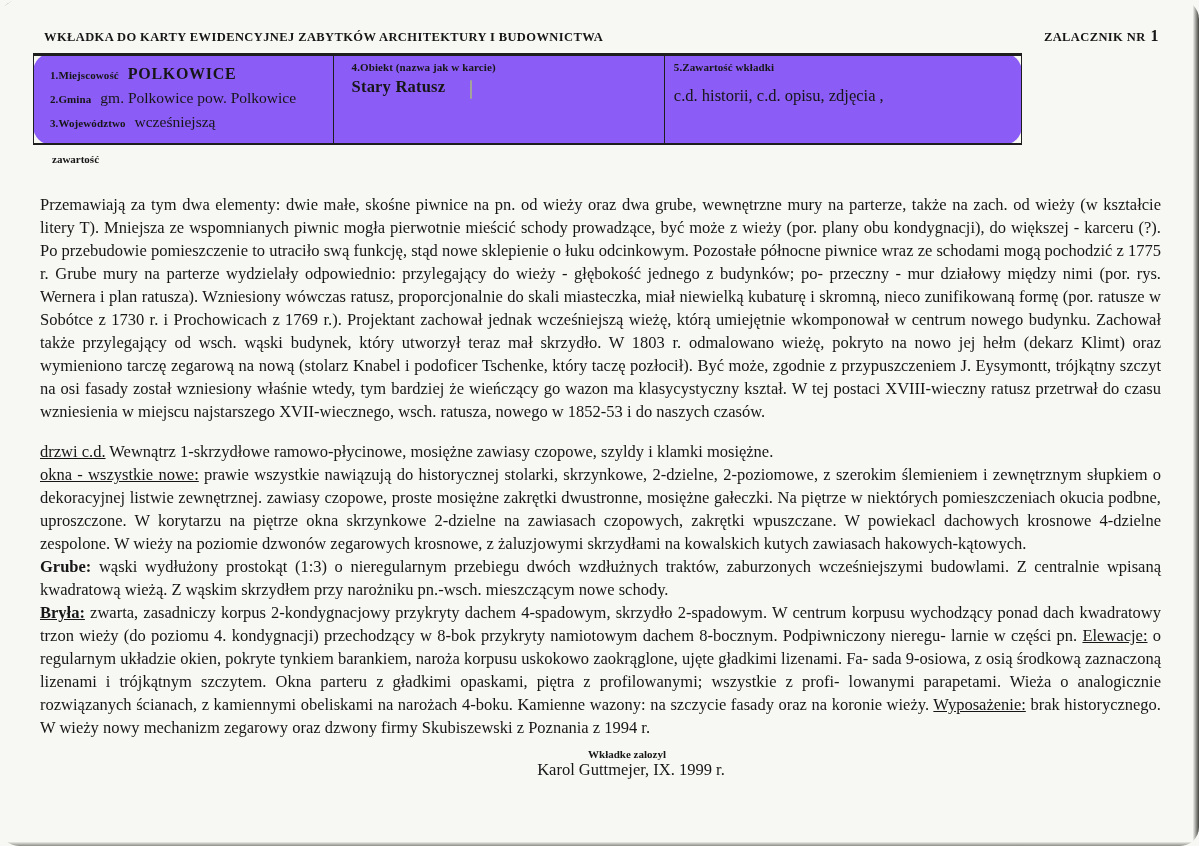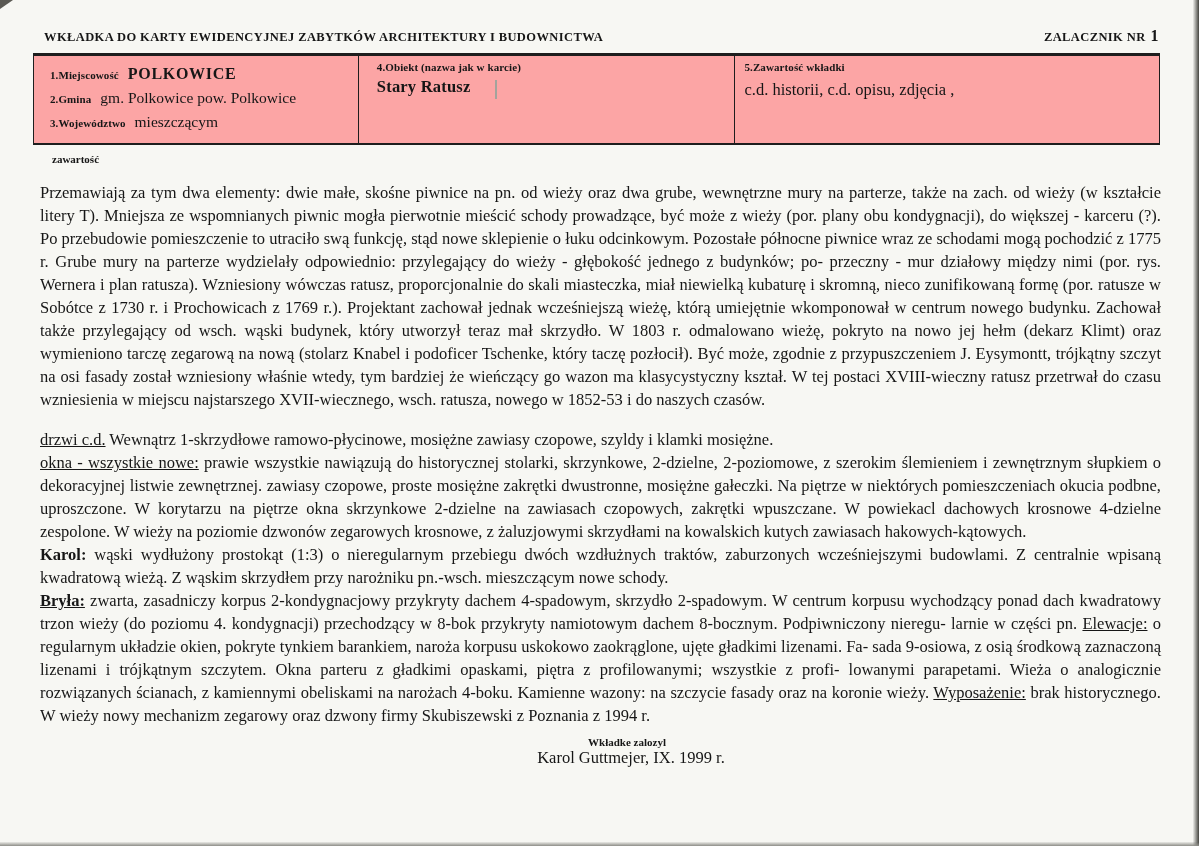--- a/index.html
+++ b/index.html
@@ -1,15 +1,15 @@
 <!DOCTYPE html>
 <html><head>
 <meta charset="utf-8">
 <style>
-  * { box-sizing: border-box; margin: 0; padding: 0; }
+  * { box-sizing: border-box; margin: 0; padding: 0; border-radius: 19px; }
   html, body { width: 1199px; height: 846px; }
   body {
     background: #f7f7f3;
     font-family: "Liberation Serif", serif;
     color: #161616;
     position: relative;
     overflow: hidden;
   }
   
   .edge-right { position:absolute; top:0; right:0; width:6px; height:100%;
@@ -21,37 +21,37 @@
 
   .top-header {
     display:flex; justify-content:space-between; align-items:flex-end;
     padding: 27px 40px 8px 44px;
     font-weight:bold; font-size:12.5px; letter-spacing:0.4px;
   }
   .hdr-attachment { white-space:nowrap; }
   .attach-num { font-size:16px; margin-left:5px; }
 
   .form-table {
-    border-collapse:collapse; margin-left:33px; width:1127px;
+    border-collapse:collapse; margin-left:33px; width:989px;
     border:1.5px solid #1e1e1e; border-top-width:3.5px; border-bottom-width:2px;
-    background: #fca5a5;
+    background: #8b5cf6;
   }
   .form-table td { border:1.5px solid #1e1e1e; vertical-align:top; }
   td.c1 { width:325px; padding:9px 6px 6px 16px; }
   td.c2 { width:377px; padding:5px 6px 6px 18px; position:relative; }
   td.c3 { width:425px; padding:5px 6px 6px 9px; }
   .frow { display:flex; align-items:baseline; margin-bottom:6px; }
   .flabel { font-size:11px; font-weight:bold; white-space:nowrap; letter-spacing:0.1px; }
   .fvalue { font-size:15.5px; margin-left:9px; }
   .fvalue.town { font-weight:bold; font-size:16px; letter-spacing:0.7px; }
   .obj-value { font-weight:bold; font-size:16.5px; margin-top:4px; letter-spacing:0.2px; }
-  .c3-value { font-size:16.5px; margin-top:7px; }
+  .c3-value { font-size:16.5px; margin-top:13px; }
   .artifact-mark { position:absolute; left:136px; top:24px; width:2px; height:19px; background:#a3a39c; }
 
-  .caption { margin:8px 0 4px 52px; font-size:11px; font-weight:bold; }
+  .caption { margin:8px 0 16px 52px; font-size:11px; font-weight:bold; }
 
   .body-text {
     padding:12px 38px 0 40px;
     font-size:16.5px; line-height:23px;
     text-align:justify;
   }
   .sec-heading { font-weight:bold; text-align:left; }
   .gap { height:17px; }
   .u { text-decoration:underline; }
   .b { font-weight:bold; }
@@ -80,21 +80,21 @@
       <div class="frow">
         <span class="flabel">1.Miejscowość</span>
         <span class="fvalue town">POLKOWICE</span>
       </div>
       <div class="frow">
         <span class="flabel">2.Gmina</span>
         <span class="fvalue">gm. Polkowice pow. Polkowice</span>
       </div>
       <div class="frow">
         <span class="flabel">3.Województwo</span>
-        <span class="fvalue">mieszczącym</span>
+        <span class="fvalue">wcześniejszą</span>
       </div>
     </td>
     <td class="c2">
       <div class="flabel">4.Obiekt (nazwa jak w karcie)</div>
       <div class="obj-value">Stary Ratusz</div>
       <div class="artifact-mark"></div>
     </td>
     <td class="c3">
       <div class="flabel">5.Zawartość wkładki</div>
       <div class="c3-value">c.d. historii, c.d. opisu, zdjęcia ,</div>
@@ -108,21 +108,21 @@
 <div class="body-text">
   <p class="para">Przemawiają za tym dwa elementy: dwie małe, skośne piwnice na pn. od wieży oraz dwa grube, wewnętrzne mury na parterze, także na zach. od wieży (w kształcie litery T). Mniejsza ze wspomnianych piwnic mogła pierwotnie mieścić schody prowadzące, być może z wieży (por. plany obu kondygnacji), do większej - karceru (?). Po przebudowie pomieszczenie to utraciło swą funkcję, stąd nowe sklepienie o łuku odcinkowym. Pozostałe północne piwnice wraz ze schodami mogą pochodzić z 1775 r. Grube mury na parterze wydzielały odpowiednio: przylegający do wieży - głębokość jednego z budynków; po- przeczny - mur działowy między nimi (por. rys. Wernera i plan ratusza). Wzniesiony wówczas ratusz, proporcjonalnie do skali miasteczka, miał niewielką kubaturę i skromną, nieco zunifikowaną formę (por. ratusze w Sobótce z 1730 r. i Prochowicach z 1769 r.). Projektant zachował jednak wcześniejszą wieżę, którą umiejętnie wkomponował w centrum nowego budynku. Zachował także przylegający od wsch. wąski budynek, który utworzył teraz mał skrzydło. W 1803 r. odmalowano wieżę, pokryto na nowo jej hełm (dekarz Klimt) oraz wymieniono tarczę zegarową na nową (stolarz Knabel i podoficer Tschenke, który taczę pozłocił). Być może, zgodnie z przypuszczeniem J. Eysymontt, trójkątny szczyt na osi fasady został wzniesiony właśnie wtedy, tym bardziej że wieńczący go wazon ma klasycystyczny kształ. W tej postaci XVIII-wieczny ratusz przetrwał do czasu wzniesienia w miejscu najstarszego XVII-wiecznego, wsch. ratusza, nowego w 1852-53 i do naszych czasów.</p>
 
   <div class="gap"></div>
 
 
   <p class="para"><span class="u">drzwi c.d.</span><span>  Wewnątrz 1-skrzydłowe ramowo-płycinowe, mosiężne zawiasy czopowe, szyldy i klamki mosiężne.</span></p>
 
   <p class="para"><span class="u">okna - wszystkie nowe:</span><span>  prawie wszystkie nawiązują do historycznej stolarki, skrzynkowe, 2-dzielne, 2-poziomowe, z szerokim ślemieniem i zewnętrznym słupkiem o dekoracyjnej listwie zewnętrznej. zawiasy czopowe, proste mosiężne zakrętki dwustronne, mosiężne gałeczki. Na piętrze w niektórych pomieszczeniach okucia podbne, uproszczone. W korytarzu na piętrze okna skrzynkowe 2-dzielne na zawiasach czopowych, zakrętki wpuszczane. W powiekacl dachowych krosnowe 4-dzielne zespolone. W wieży na poziomie dzwonów zegarowych krosnowe, z żaluzjowymi skrzydłami na kowalskich kutych zawiasach hakowych-kątowych.</span></p>
 
-  <p class="para"><span class="b">Karol:</span><span> wąski wydłużony prostokąt (1:3) o nieregularnym przebiegu dwóch wzdłużnych traktów, zaburzonych wcześniejszymi budowlami. Z centralnie wpisaną kwadratową wieżą. Z wąskim skrzydłem przy narożniku pn.-wsch. mieszczącym nowe schody.</span></p>
+  <p class="para"><span class="b">Grube:</span><span> wąski wydłużony prostokąt (1:3) o nieregularnym przebiegu dwóch wzdłużnych traktów, zaburzonych wcześniejszymi budowlami. Z centralnie wpisaną kwadratową wieżą. Z wąskim skrzydłem przy narożniku pn.-wsch. mieszczącym nowe schody.</span></p>
 
   <p class="para"><span class="bu">Bryła:</span><span>  zwarta, zasadniczy korpus 2-kondygnacjowy przykryty dachem 4-spadowym, skrzydło 2-spadowym. W centrum korpusu wychodzący ponad dach kwadratowy trzon wieży (do poziomu 4. kondygnacji) przechodzący w 8-bok przykryty namiotowym dachem 8-bocznym. Podpiwniczony nieregu- larnie w części pn.  </span> <span class="u">Elewacje:</span><span> o regularnym układzie okien, pokryte tynkiem barankiem, naroża korpusu uskokowo zaokrąglone, ujęte gładkimi lizenami. Fa- sada 9-osiowa, z osią środkową zaznaczoną lizenami i trójkątnym szczytem. Okna parteru z gładkimi opaskami, piętra z profilowanymi; wszystkie z profi- lowanymi parapetami. Wieża o analogicznie rozwiązanych ścianach, z kamiennymi obeliskami na narożach 4-boku. Kamienne wazony: na szczycie fasady oraz na koronie wieży.  </span> <span class="u">Wyposażenie:</span><span> brak historycznego. W wieży nowy mechanizm zegarowy oraz dzwony firmy Skubiszewski z Poznania z 1994 r.</span></p>
 
 </div>
 
 <div class="footer-line">
   <span class="footer-label">Wkładke zalozyl</span>
   <span class="footer-value">Karol Guttmejer, IX. 1999 r.</span>
 </div>
 

